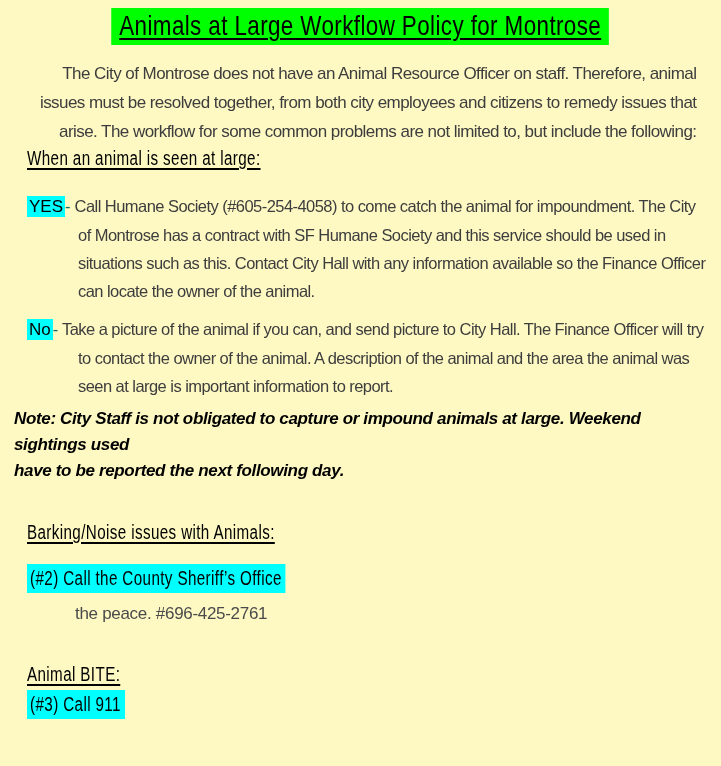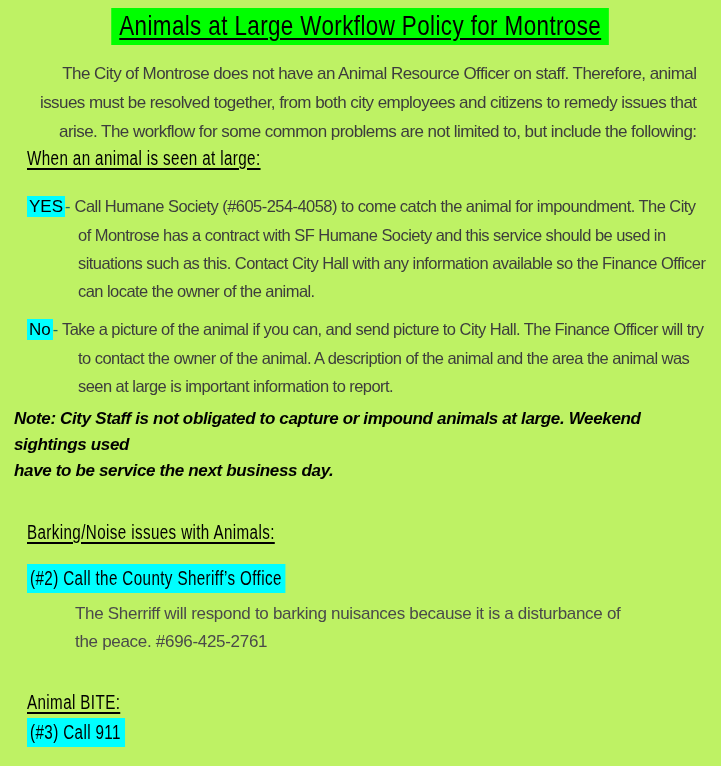--- a/index.html
+++ b/index.html
@@ -1,17 +1,17 @@
 <!DOCTYPE html>
 <html><head>
 <meta charset="utf-8">
 <style>
   html,body{margin:0;padding:0;background:#fff;}
   .page{
-    width:721px;height:766px;background:#bef264;overflow:hidden;
+    width:721px;height:766px;background:#fef9c3;overflow:hidden;
     font-family:"Liberation Sans", sans-serif;color:#3f3f3f;position:relative;
   }
   
   .cond{display:inline-block;transform:scaleX(0.76);transform-origin:left center;
         font-family:"Liberation Sans", sans-serif;color:#000;letter-spacing:0.5px;}
   .title-wrap{text-align:center;margin:8px 0 0 0;}
   .doc-title{
     display:inline-block;transform:scaleX(0.80);transform-origin:center center;
     background:#00ff00;color:#000;font-size:28px;line-height:34px;
     padding:1px 10px 2px 10px;text-decoration:underline;text-underline-offset:3px;
@@ -69,33 +69,32 @@
     <div class="mt-h1">
       <span class="cond sec-heading">When an animal is seen at large:</span>
     </div>
 
     <p class="hang mt-yes"><span class="answer-label">YES</span><span class="answer-dash">-</span> <span>Call Humane Society (#605-254-4058) to come catch the animal for impoundment. The City of Montrose has a contract with SF Humane Society and this service should be used in situations such as this. Contact City Hall with any information available so the Finance Officer can locate the owner of the animal.</span></p>
 
     <p class="hang mt-no"><span class="answer-label">No</span><span class="answer-dash">-</span> <span>Take a picture of the animal if you can, and send picture to City Hall. The Finance Officer will try to contact the owner of the animal. A description of the animal and the area the animal was seen at large is important information to report.</span></p>
 
     <div class="note">
       <div>Note: City Staff is not obligated to capture or impound animals at large. Weekend sightings used</div>
-      <div>have to be service the next business day.</div>
+      <div>have to be reported the next following day.</div>
     </div>
   </div>
 
   <div>
     <div class="mt-sec2">
       <span class="cond sec-heading">Barking/Noise issues with Animals:</span>
     </div>
     <div class="mt-sub2">
       <span class="cond sub-heading">(#2) Call the County Sheriff’s Office</span>
     </div>
     <div class="body-indent">
-      <div>The Sherriff will respond to barking nuisances because it is a disturbance of</div>
       <div>the peace. #696-425-2761</div>
     </div>
   </div>
 
   <div>
     <div class="mt-sec3">
       <span class="cond sec-heading">Animal BITE:</span>
     </div>
     <div class="mt-sub3">
       <span class="cond sub-heading">(#3) Call 911</span>

